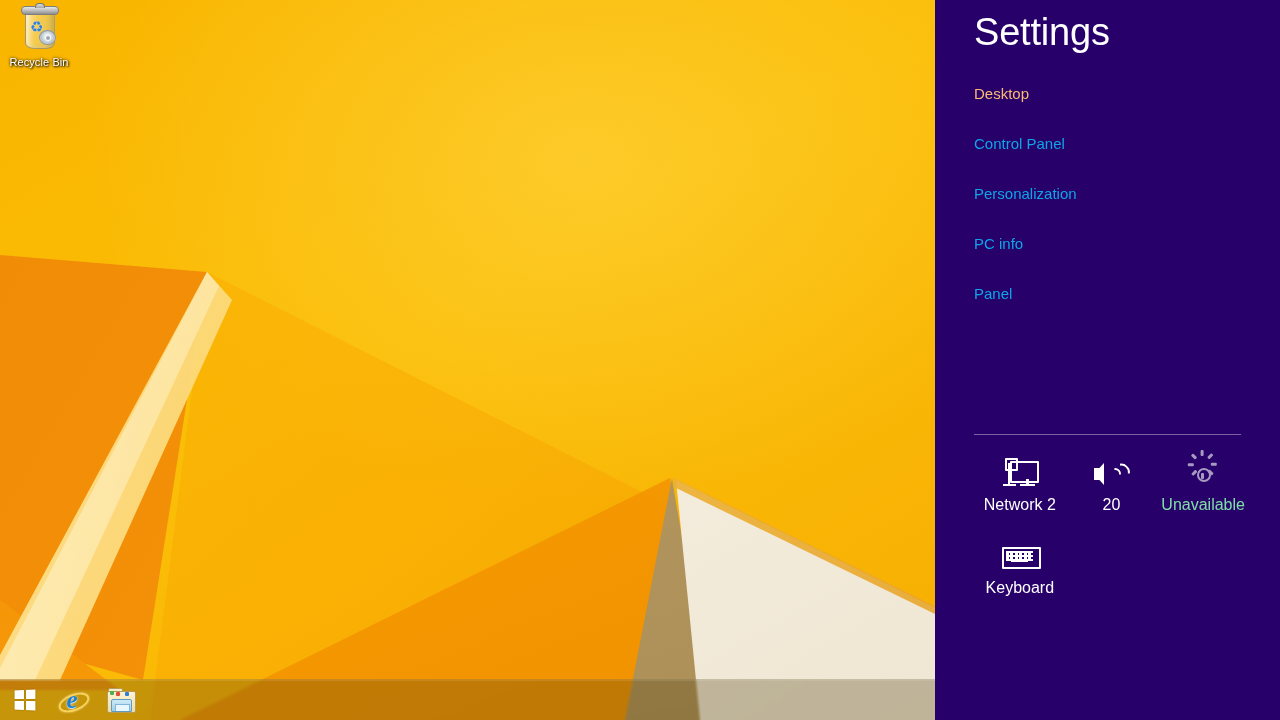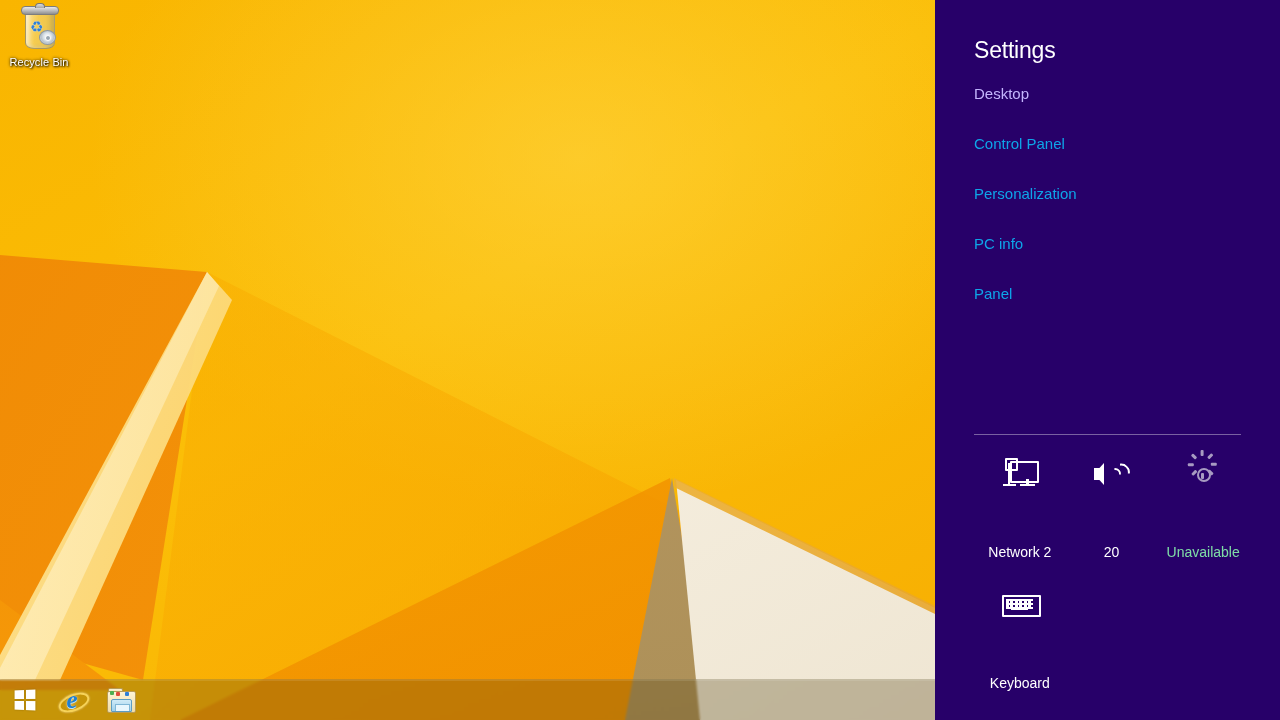--- a/index.html
+++ b/index.html
@@ -231,22 +231,22 @@
     position: absolute;
     right: 0; top: 0;
     width: 345px;
     height: 720px;
     background: #270069;
     color: #ffffff;
     user-select: none;
   }
   #panel-title {
     position: absolute;
-    left: 39px; top: 32px;
-    font-size: 23px;
+    left: 39px; top: 14px;
+    font-size: 38px;
     font-weight: 300;
     letter-spacing: -0.2px;
     line-height: 36px;
     color: #ffffff;
   }
   #settings-links {
     position: absolute;
     left: 39px; top: 84px;
     width: 280px;
   }
@@ -254,21 +254,21 @@
     display: block;
     font-size: 15px;
     font-weight: 400;
     line-height: 20px;
     color: #0ea5e9;
     padding: 0;
     margin-bottom: 30px;
     cursor: default;
     width: fit-content;
   }
-  .settings-link.dim { color: #c4b5fd; }
+  .settings-link.dim { color: #fdba74; }
 
   #panel-divider {
     position: absolute;
     left: 39px; top: 434px;
     width: 267px;
     height: 1px;
     background: rgba(255,255,255,0.38);
   }
 
   #quick-actions {
@@ -286,25 +286,24 @@
     cursor: default;
   }
   .qa-icon {
     height: 38px;
     display: flex;
     align-items: center;
     justify-content: center;
     margin-bottom: 4px;
   }
   .qa-label {
-    font-size: 14px;
+    font-size: 16px;
     line-height: 15px;
     color: #ffffff;
     white-space: nowrap;
-    margin-top: 48px;
   }
   .qa.disabled .qa-label,
   .qa.disabled .qa-icon { color: #86efac; opacity: .92; }
 
   
   .ic-network { position: relative; width: 38px; height: 32px; }
   .ic-network .mon {
     position:absolute; right:0; top:3px; width:25px; height:18px;
     border: 2.4px solid #fff; border-radius: 1px;
   }

